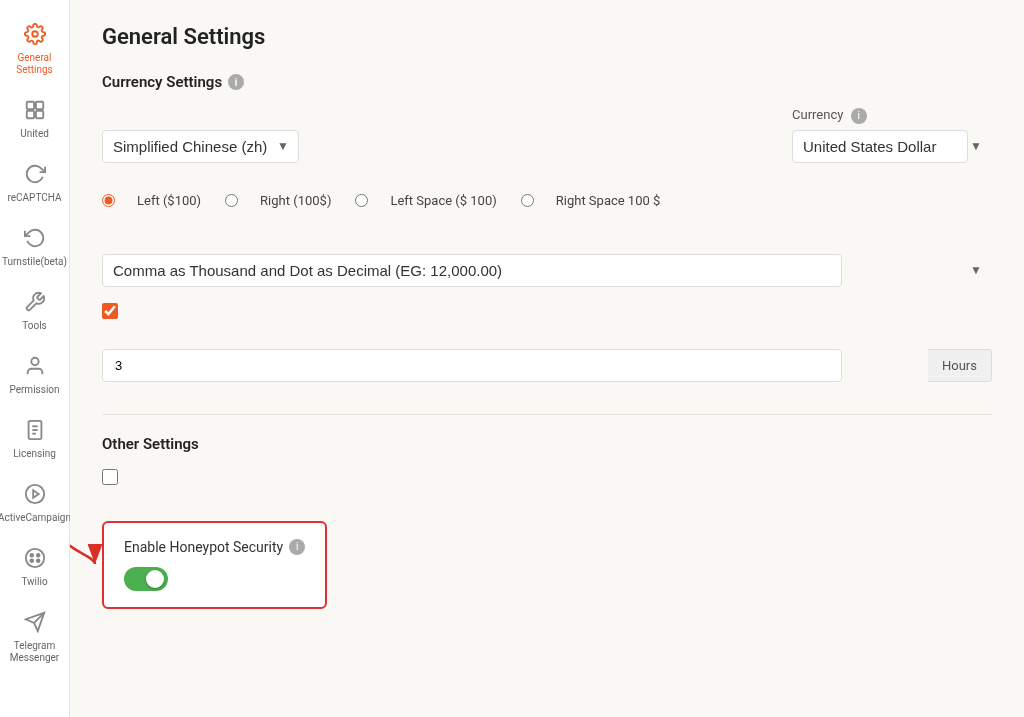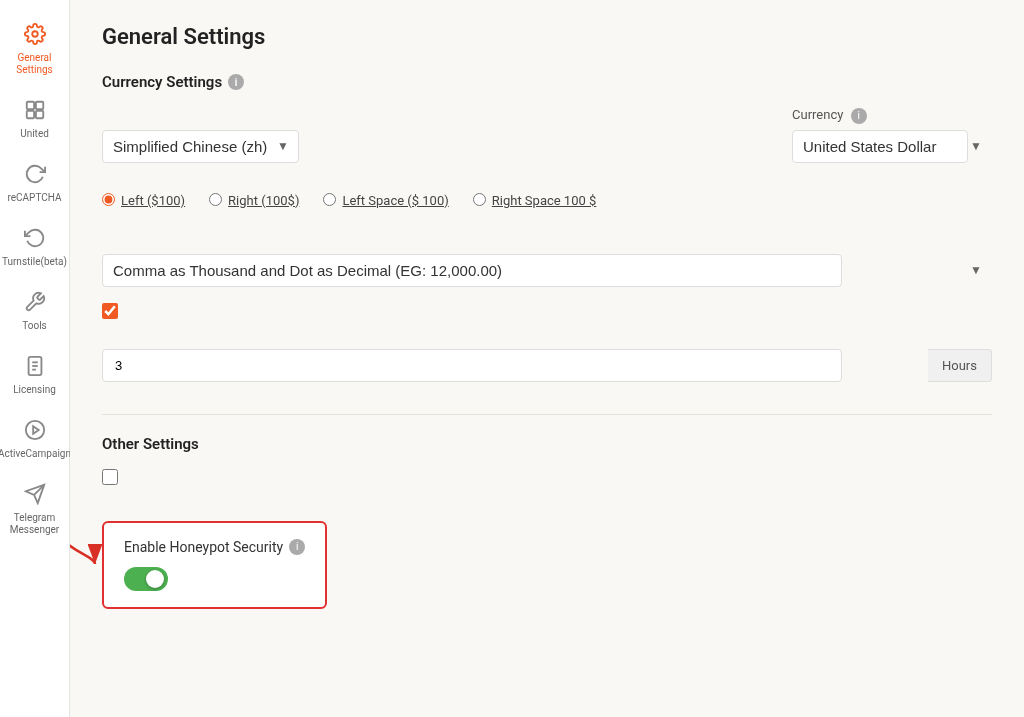--- a/index.html
+++ b/index.html
@@ -130,26 +130,25 @@
 
     
     .radio-group {
       display: flex;
       align-items: center;
       gap: 24px;
       margin-bottom: 20px;
     }
     .radio-label {
       display: flex;
-      align-items: flex-start;
-      gap: 6px;
+      align-items: center;
+      gap: 22px;
       cursor: pointer;
       font-size: 13px;
       color: #444;
-      text-decoration: underline;
     }
     .radio-label input[type="radio"] {
       accent-color: #f05a22;
       cursor: pointer;
     }
 
     
     .separator-row {
       margin-bottom: 16px;
     }
@@ -316,20 +315,29 @@
 
   <div class="sidebar-item">
     <div class="sidebar-icon">
       <svg viewBox="0 0 24 24" fill="none" stroke="#888" stroke-width="2">
         <path d="M14.7 6.3a1 1 0 0 0 0 1.4l1.6 1.6a1 1 0 0 0 1.4 0l3.77-3.77a6 6 0 0 1-7.94 7.94l-6.91 6.91a2.12 2.12 0 0 1-3-3l6.91-6.91a6 6 0 0 1 7.94-7.94l-3.76 3.76z"></path>
       </svg>
     </div>
     <span class="sidebar-label">Tools</span>
   </div>
 
+  <div class="sidebar-item">
+    <div class="sidebar-icon">
+      <svg viewBox="0 0 24 24" fill="none" stroke="#888" stroke-width="2">
+        <path d="M20 21v-2a4 4 0 0 0-4-4H8a4 4 0 0 0-4 4v2"></path>
+        <circle cx="12" cy="7" r="4"></circle>
+      </svg>
+    </div>
+    <span class="sidebar-label">Permission</span>
+  </div>
 
   <div class="sidebar-item">
     <div class="sidebar-icon">
       <svg viewBox="0 0 24 24" fill="none" stroke="#888" stroke-width="2">
         <rect x="5" y="2" width="14" height="20" rx="2"></rect>
         <line x1="9" y1="8" x2="15" y2="8"></line>
         <line x1="9" y1="12" x2="15" y2="12"></line>
         <line x1="9" y1="16" x2="13" y2="16"></line>
       </svg>
     </div>
@@ -339,20 +347,32 @@
   <div class="sidebar-item">
     <div class="sidebar-icon">
       <svg viewBox="0 0 24 24" fill="none" stroke="#888" stroke-width="2">
         <circle cx="12" cy="12" r="10"></circle>
         <polygon points="10 8 16 12 10 16 10 8"></polygon>
       </svg>
     </div>
     <span class="sidebar-label">ActiveCampaign</span>
   </div>
 
+  <div class="sidebar-item">
+    <div class="sidebar-icon">
+      <svg viewBox="0 0 24 24" fill="none" stroke="#888" stroke-width="2">
+        <circle cx="12" cy="12" r="10"></circle>
+        <circle cx="8.5" cy="9" r="1.5" fill="#888"></circle>
+        <circle cx="15.5" cy="9" r="1.5" fill="#888"></circle>
+        <circle cx="8.5" cy="15" r="1.5" fill="#888"></circle>
+        <circle cx="15.5" cy="15" r="1.5" fill="#888"></circle>
+      </svg>
+    </div>
+    <span class="sidebar-label">Twilio</span>
+  </div>
 
   <div class="sidebar-item">
     <div class="sidebar-icon">
       <svg viewBox="0 0 24 24" fill="none" stroke="#888" stroke-width="2">
         <path d="M22 2L11 13"></path>
         <path d="M22 2L15 22L11 13L2 9L22 2z"></path>
       </svg>
     </div>
     <span class="sidebar-label">Telegram Messenger</span>
   </div>

